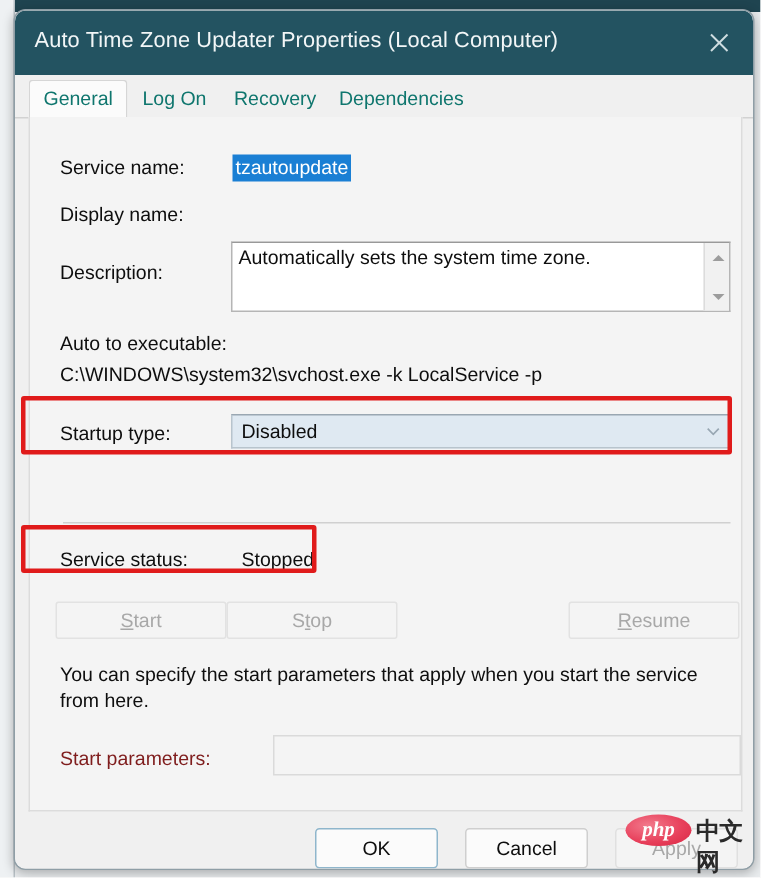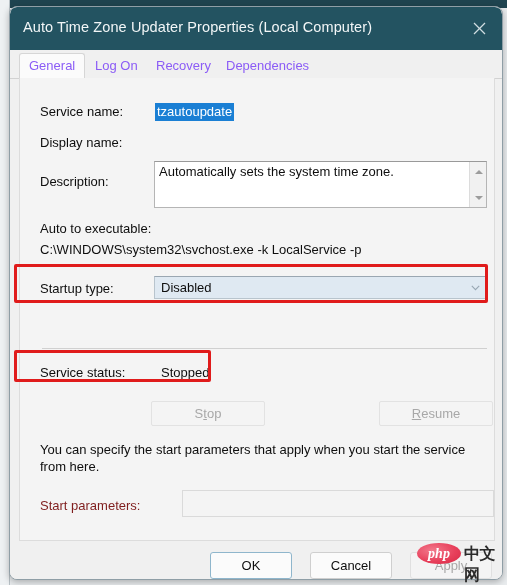--- a/index.html
+++ b/index.html
@@ -97,21 +97,21 @@
     height: 28px;
     background: #f0f0f0;
     border-bottom: 1px solid #d2d2d2;
   }
   .tab {
     position: absolute;
     top: 4px;
     height: 24px;
     padding: 0 9px;
     font-size: 13px;
-    color: #8b5cf6;
+    color: #0f766e;
     line-height: 23px;
     white-space: nowrap;
     box-sizing: border-box;
   }
   .tab.active {
     background: #fbfbfb;
     border: 1px solid #d6d6d6;
     border-bottom: 1px solid #fbfbfb;
     border-top-left-radius: 3px;
     border-top-right-radius: 3px;
@@ -375,20 +375,23 @@
         <svg id="startup-combo-arrow" width="9" height="6" viewBox="0 0 9 6">
           <path d="M0.8 0.8 L4.5 4.6 L8.2 0.8" fill="none" stroke="#98a7b3" stroke-width="1.1"></path>
         </svg>
       </div>
 
       <div id="separator" style="left:22px; top:270px; width:445px;"></div>
 
       <div class="field-label" style="left:20px; top:287px;">Service status:</div>
       <div class="field-value" style="left:141px; top:287px;">Stopped</div>
 
+      <div class="action-btn" style="left:17px;  top:323px; width:114px;">
+        <span><span class="accel">S</span>tart</span>
+      </div>
       <div class="action-btn" style="left:131px; top:323px; width:114px;">
         <span>S<span class="accel">t</span>op</span>
       </div>
       <div class="action-btn" style="left:359px; top:323px; width:114px;">
         <span><span class="accel">R</span>esume</span>
       </div>
 
       <div class="field-label" style="left:20px; top:364px;">You can specify the start parameters that apply when you start the service</div>
       <div class="field-label" style="left:20px; top:381px;">from here.</div>
 

